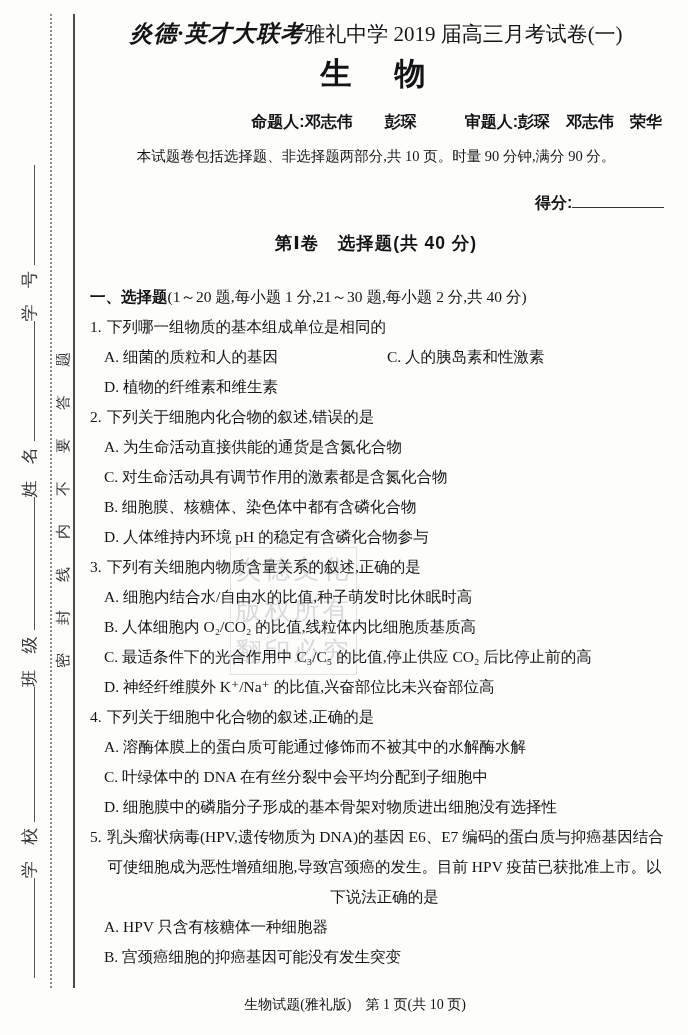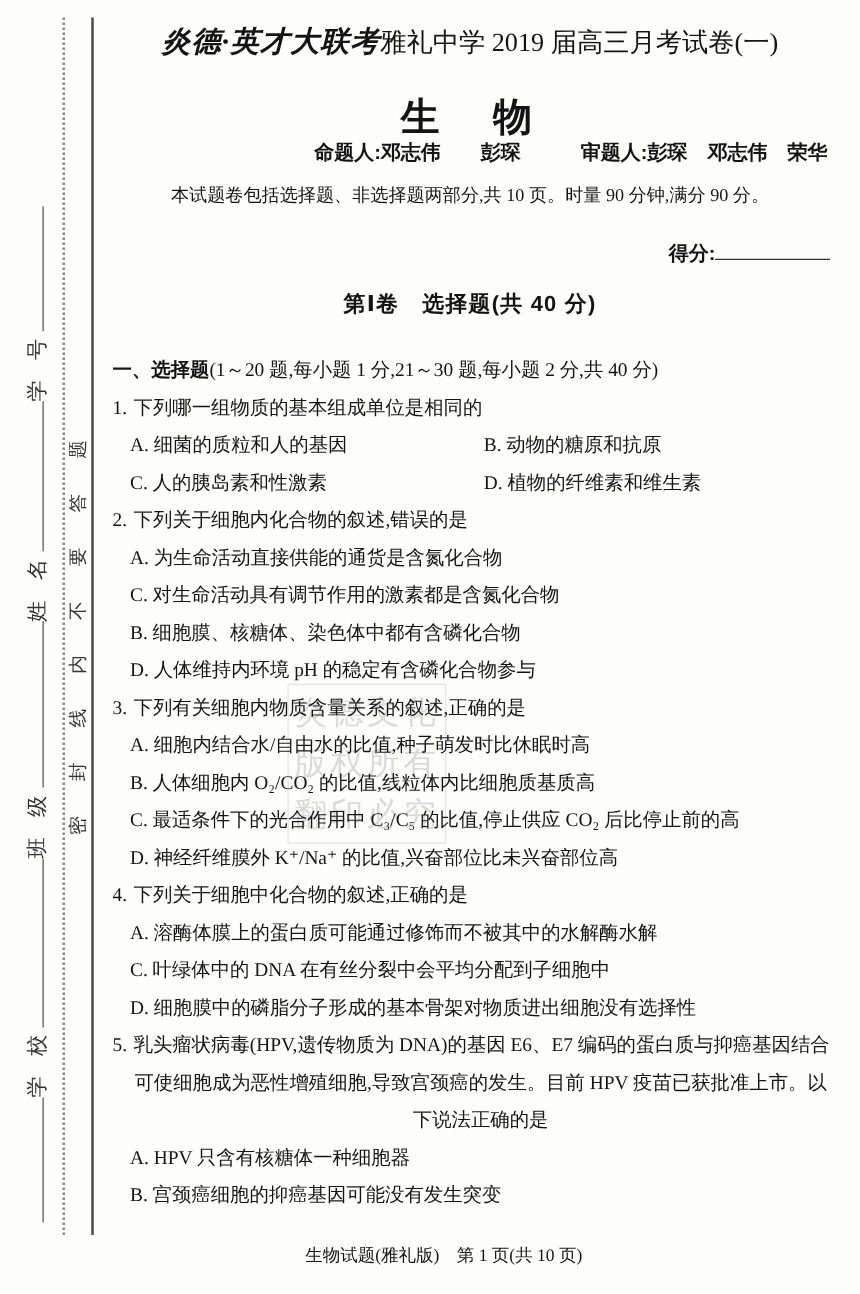--- a/index.html
+++ b/index.html
@@ -29,21 +29,21 @@
     position:absolute;left:230px;top:547px;width:127px;height:128px;
     border:1px solid #e3e3e3;color:#dadada;z-index:0;
     font-size:26px;line-height:41px;text-align:center;letter-spacing:3px;
     padding-top:1px;box-sizing:border-box;
   }
 
   .content{position:absolute;left:90px;top:0;width:572px;z-index:1;}
   .hdr1{position:absolute;top:18px;width:100%;text-align:center;white-space:nowrap;font-size:21px;}
   .hdr1 .brand{font-weight:900;font-style:italic;font-size:23px;letter-spacing:1px;}
   .title{position:absolute;top:53px;width:100%;text-align:center;font-size:31px;font-weight:bold;letter-spacing:6px;
-         font-family:Liberation Serif, serif;margin-top:20px;}
+         font-family:Liberation Serif, serif;}
   .authors{position:absolute;top:112px;width:100%;text-align:right;font-weight:bold;font-size:16px;
            font-family:"Liberation Sans","DejaVu Sans",sans-serif;}
   .notice{position:absolute;top:147px;width:100%;text-align:center;font-size:14.5px;white-space:nowrap;}
   .score{position:absolute;top:190px;left:445px;font-size:16px;white-space:nowrap;}
   .score .slabel{font-weight:bold;font-family:"Liberation Sans","DejaVu Sans",sans-serif;}
   .score .sline{display:inline-block;width:92px;border-bottom:1.5px solid #333;height:17px;vertical-align:baseline;}
   .section{position:absolute;top:231px;width:100%;text-align:center;font-size:17.5px;font-weight:bold;
            font-family:"Liberation Sans","DejaVu Sans",sans-serif;letter-spacing:1px;}
 
   .qarea{position:absolute;top:282px;left:0;width:575px;font-size:15.5px;line-height:30px;}
@@ -87,21 +87,20 @@
     <div class="score"><span class="slabel">得分:</span><span class="sline"></span></div>
 
     <div class="section">第Ⅰ卷　选择题(共 40 分)</div>
 
     <div class="qarea">
       <div class="line part-head"><span class="ph-bold">一、选择题</span><span>(1～20 题,每小题 1 分,21～30 题,每小题 2 分,共 40 分)</span></div>
 
     <div class="line"><span class="qnum">1.</span><span> 下列哪一组物质的基本组成单位是相同的</span></div>
         <div class="opt-grid">
           <div class="opt">A. 细菌的质粒和人的基因</div>
-          <div class="opt">B. 动物的糖原和抗原</div>
           <div class="opt">C. 人的胰岛素和性激素</div>
           <div class="opt">D. 植物的纤维素和维生素</div>
         </div>
         <div class="line"><span class="qnum">2.</span><span> 下列关于细胞内化合物的叙述,错误的是</span></div>
         <div class="line opt">A. 为生命活动直接供能的通货是含氮化合物</div>
         <div class="line opt">C. 对生命活动具有调节作用的激素都是含氮化合物</div>
         <div class="line opt">B. 细胞膜、核糖体、染色体中都有含磷化合物</div>
         <div class="line opt">D. 人体维持内环境 pH 的稳定有含磷化合物参与</div>
         <div class="line"><span class="qnum">3.</span><span> 下列有关细胞内物质含量关系的叙述,正确的是</span></div>
         <div class="line opt">A. 细胞内结合水/自由水的比值,种子萌发时比休眠时高</div>

